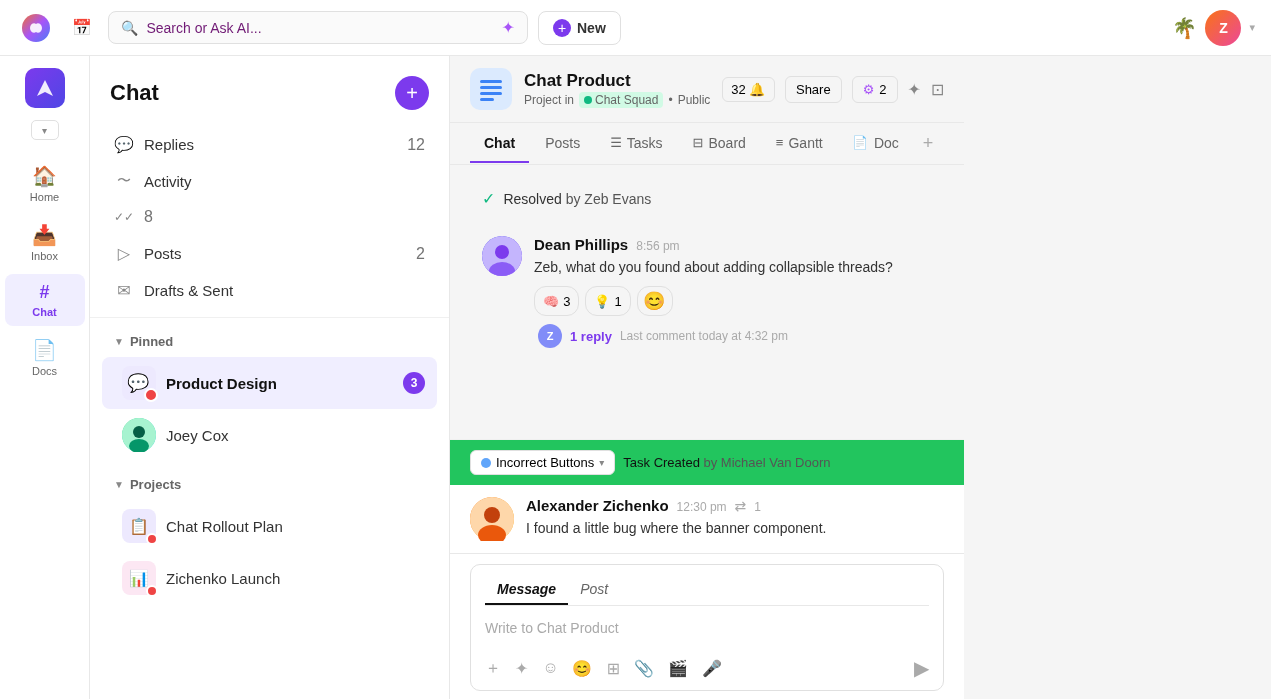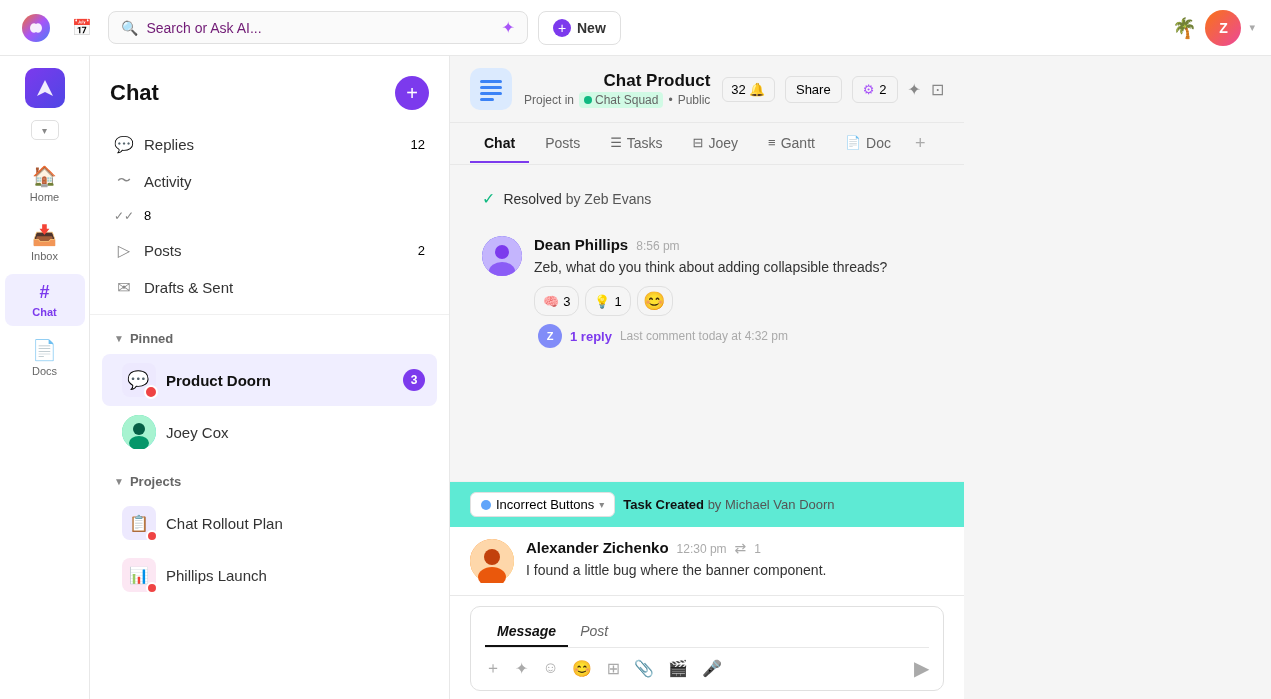--- a/index.html
+++ b/index.html
@@ -65,21 +65,21 @@
       display: flex; align-items: center; justify-content: center;
       cursor: pointer; color: #fff; font-size: 20px; font-weight: 300;
     }
     .chat-nav-list { list-style: none; padding: 0 12px; }
     .chat-nav-item {
       display: flex; align-items: center; padding: 9px 12px;
       border-radius: 8px; cursor: pointer; gap: 10px;
     }
     .chat-nav-item .item-icon { font-size: 16px; color: #888; width: 20px; text-align: center; }
     .chat-nav-item .item-label { font-size: 15px; color: #333; flex: 1; }
-    .chat-nav-item .item-count { font-size: 13px; color: #000000; }
+    .chat-nav-item .item-count { font-size: 16px; color: #737373; }
     .chat-nav-bold .item-label { font-weight: 700; }
     .divider { height: 1px; background: #f0f0f0; margin: 8px 0; }
     .section-header {
       display: flex; align-items: center; padding: 8px 24px;
       gap: 6px; cursor: pointer;
     }
     .section-header .section-arrow { font-size: 10px; color: #888; }
     .section-header .section-title { font-size: 13px; color: #666; font-weight: 600; }
     .pinned-item {
       display: flex; align-items: center; padding: 9px 12px 9px 20px;
@@ -192,21 +192,21 @@
       padding: 12px 20px;
       border-bottom: 1px solid #e8e8e8;
       gap: 12px;
     }
     .channel-icon {
       width: 42px; height: 42px; border-radius: 10px;
       background: #dbeafe;
       display: flex; align-items: center; justify-content: center;
       font-size: 20px; flex-shrink: 0;
     }
-    .channel-info { flex: 1; text-align: right; }
+    .channel-info { flex: 1; }
     .channel-name { font-size: 17px; font-weight: 700; color: #111; }
     .channel-meta { display: flex; align-items: center; gap: 5px; font-size: 12px; color: #666; margin-top: 1px; }
     .channel-meta .squad-badge {
       display: flex; align-items: center; gap: 3px;
       background: #d1fae5; border-radius: 4px; padding: 1px 5px;
     }
     .channel-meta .squad-dot { width: 8px; height: 8px; border-radius: 50%; background: #10b981; }
     .channel-actions { display: flex; align-items: center; gap: 10px; }
     .action-count {
       display: flex; align-items: center; gap: 4px;
@@ -282,30 +282,30 @@
       display: flex; align-items: center; justify-content: center;
       font-size: 11px; color: #fff; font-weight: 700;
     }
     .reply-text { font-size: 13px; color: #7c3aed; font-weight: 600; cursor: pointer; }
     .reply-time { font-size: 12px; color: #aaa; }
 
     
     .task-bar {
       display: flex; align-items: center; gap: 8px;
       padding: 10px 20px; border-top: 1px solid #f0f0f0;
-      background: #5eead4;
+      background: #22c55e;
     }
     .task-status {
       display: flex; align-items: center; gap: 5px;
       border: 1px solid #e0e0e0; border-radius: 6px; padding: 4px 10px;
       cursor: pointer; font-size: 13px; background: #fff;
     }
     .task-status-dot { width: 10px; height: 10px; border-radius: 50%; background: #60a5fa; }
     .task-label { font-size: 13px; color: #555; }
-    .task-label strong { color: #111; font-weight: 700; }
+    .task-label strong { color: #111; font-weight: 400; }
 
     .message2-block {
       display: flex; gap: 12px; padding: 12px 20px;
       background: #fff;
     }
     .msg2-avatar {
       width: 44px; height: 44px; border-radius: 50%;
       background: linear-gradient(135deg, #f97316, #fbbf24);
       display: flex; align-items: center; justify-content: center;
       font-size: 16px; font-weight: 700; color: #fff; flex-shrink: 0;
@@ -456,21 +456,21 @@
       <span class="section-arrow">▼</span>
       <span class="section-title">Pinned</span>
     </div>
 
     <div style="padding: 0 12px;">
       <div class="pinned-item active">
         <div class="pinned-avatar" style="background:#ede9fe; position:relative;">
           <span style="font-size:18px;">💬</span>
           <span style="position:absolute;bottom:-2px;right:-2px;width:14px;height:14px;background:#ef4444;border-radius:50%;border:2px solid #fff;display:flex;align-items:center;justify-content:center;"></span>
         </div>
-        <span class="pinned-label">Product Doorn</span>
+        <span class="pinned-label">Product Design</span>
         <div class="badge">3</div>
       </div>
 
       <div class="joey-item">
         <div class="joey-avatar">
           <svg width="34" height="34" viewBox="0 0 34 34" xmlns="http://www.w3.org/2000/svg">
             <circle cx="17" cy="17" r="17" fill="#a7f3d0"></circle>
             <circle cx="17" cy="14" r="6" fill="#065f46"></circle>
             <ellipse cx="17" cy="28" rx="10" ry="7" fill="#059669"></ellipse>
           </svg>
@@ -491,21 +491,21 @@
           <span style="position:absolute;bottom:-2px;right:-2px;width:12px;height:12px;background:#ef4444;border-radius:50%;border:2px solid #fff;"></span>
         </div>
         <span class="project-label">Chat Rollout Plan</span>
       </div>
 
       <div class="project-item">
         <div class="project-avatar" style="background:#fce7f3;border-radius:8px;position:relative;">
           <span style="font-size:16px;">📊</span>
           <span style="position:absolute;bottom:-2px;right:-2px;width:12px;height:12px;background:#ef4444;border-radius:50%;border:2px solid #fff;"></span>
         </div>
-        <span class="project-label">Phillips Launch</span>
+        <span class="project-label">Zichenko Launch</span>
       </div>
     </div>
   </div>
 
   <div class="channel-area">
 
     <div class="channel-header">
       <div class="channel-icon">
         <svg width="26" height="26" viewBox="0 0 26 26" xmlns="http://www.w3.org/2000/svg">
           <rect x="2" y="4" width="22" height="3" rx="1.5" fill="#3b82f6"></rect>
@@ -549,21 +549,21 @@
       </div>
       <div class="tab">
         <span>Posts</span>
       </div>
       <div class="tab">
         <span style="font-size:13px;">☰</span>
         <span>Tasks</span>
       </div>
       <div class="tab">
         <span style="font-size:13px;">⊟</span>
-        <span>Joey</span>
+        <span>Board</span>
       </div>
       <div class="tab">
         <span style="font-size:13px;">≡</span>
         <span>Gantt</span>
       </div>
       <div class="tab">
         <span style="font-size:13px;">📄</span>
         <span>Doc</span>
       </div>
       <div class="tab-add">+</div>
@@ -584,21 +584,21 @@
             <circle cx="20" cy="20" r="20" fill="#c4b5fd"></circle>
             <circle cx="20" cy="16" r="7" fill="#7c3aed"></circle>
             <ellipse cx="20" cy="35" rx="13" ry="9" fill="#8b5cf6"></ellipse>
           </svg>
         </div>
         <div class="msg-body">
           <div class="msg-header">
             <span class="msg-name">Dean Phillips</span>
             <span class="msg-time">8:56 pm</span>
           </div>
-          <div class="msg-text">Zeb, what do you think about adding collapsible threads?</div>
+          <div class="msg-text">Zeb, what do you found about adding collapsible threads?</div>
           <div class="reactions">
             <div class="reaction">
               <span>🧠</span>
               <span>3</span>
             </div>
             <div class="reaction">
               <span>💡</span>
               <span>1</span>
             </div>
             <div class="reaction-add">😊</div>
@@ -645,20 +645,23 @@
     <div class="compose-area">
       <div class="compose-border-box">
         <div class="compose-tabs">
           <div class="compose-tab active">
             <span>Message</span>
           </div>
           <div class="compose-tab">
             <span>Post</span>
           </div>
         </div>
+        <div class="compose-input">
+          <span>Write to Chat Product</span>
+        </div>
         <div class="compose-toolbar">
           <span class="compose-tool">＋</span>
           <span class="compose-tool">✦</span>
           <span class="compose-tool">☺</span>
           <span class="compose-tool">😊</span>
           <span class="compose-tool">⊞</span>
           <span class="compose-tool">📎</span>
           <span class="compose-tool">🎬</span>
           <span class="compose-tool">🎤</span>
           <span class="compose-send">▶</span>

